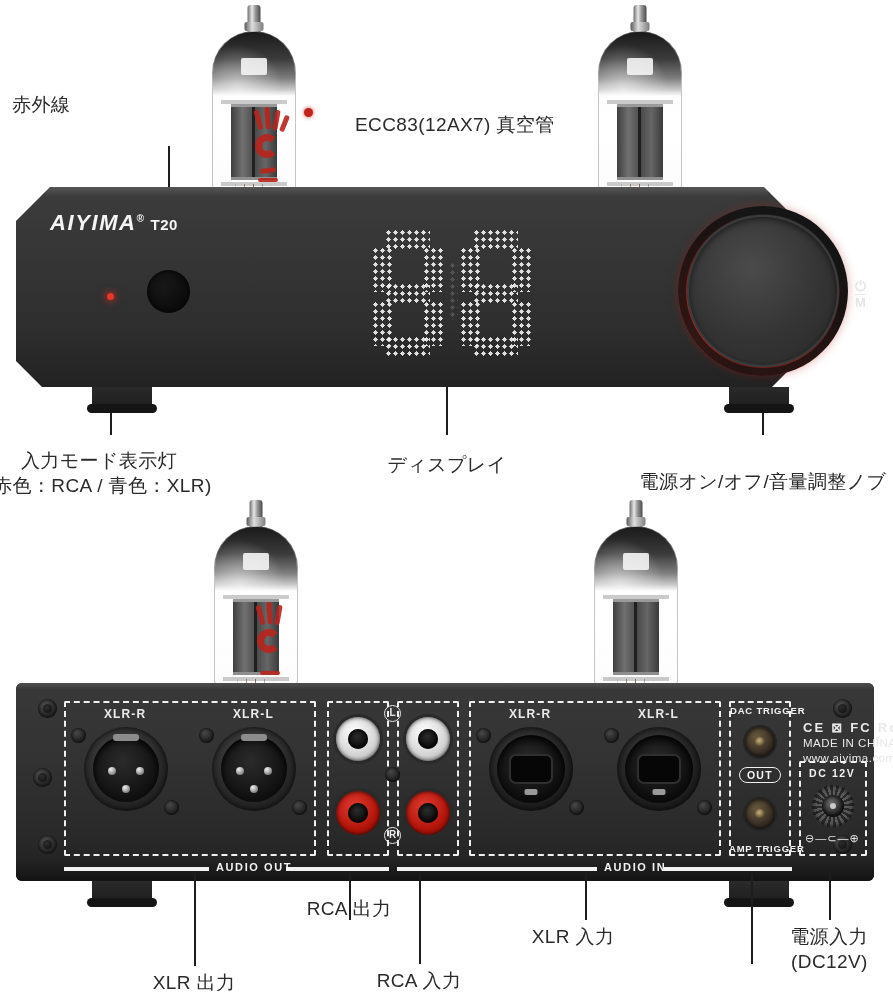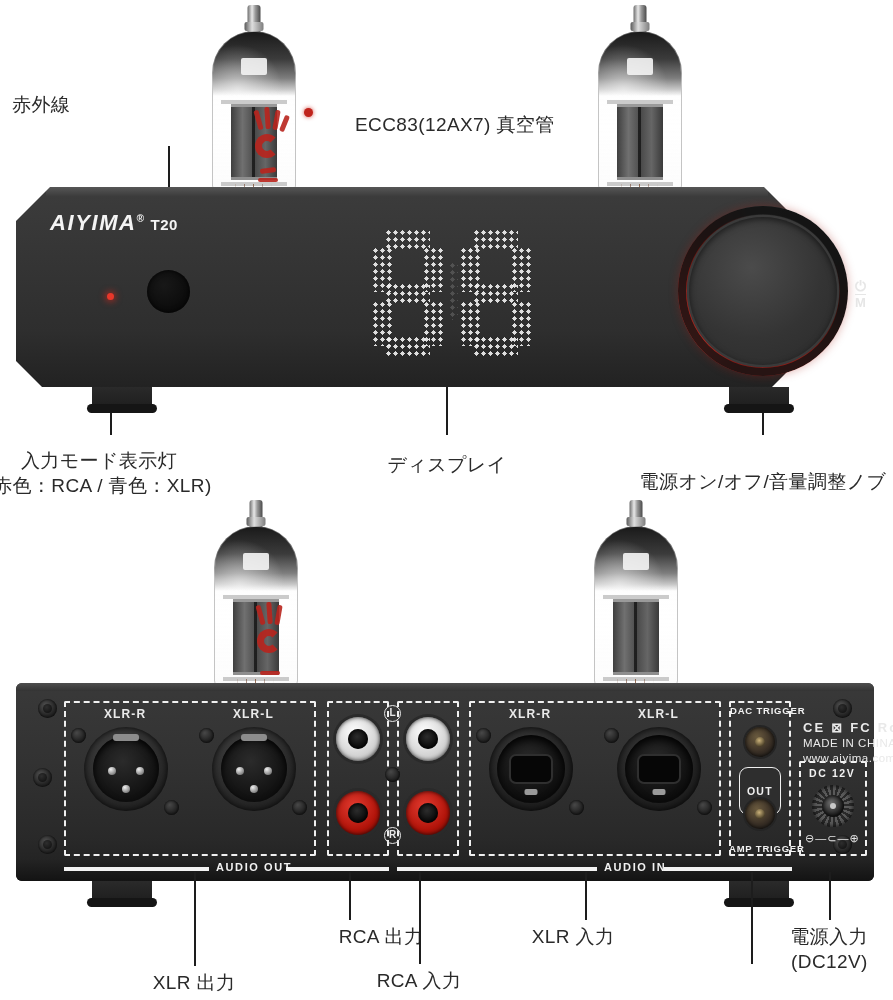--- a/index.html
+++ b/index.html
@@ -486,21 +486,21 @@
   }
   .cert.marks { font-size: 13px; font-weight: bold; letter-spacing: 2.2px; }
   .outbadge {
     position: absolute;
     color: #f0f0f0;
     font-size: 10.5px;
     font-weight: bold;
     letter-spacing: 1.2px;
     border: 1.6px solid #f0f0f0;
     border-radius: 9px;
-    padding: 17px 7px;
+    padding: 1px 7px;
     background: #2e2e2e;
   }
   .bracket {
     position: absolute;
     height: 4px;
     background: #f2f2f2;
   }
 </style>
 </head>
 <body>
@@ -730,21 +730,21 @@
     </div>
   </div>
 
   <div class="foot" style="left:92px; top:881px; width:60px;"></div>
   <div class="foot" style="left:729px; top:881px; width:60px;"></div>
 
   <div class="lead v" style="left:194px; top:872px; height:94px;"></div>
   <div class="ann center" style="left:194px; top:970px;">XLR 出力</div>
 
   <div class="lead v" style="left:349px; top:872px; height:48px;"></div>
-  <div class="ann center" style="left:349px; top:924px;margin-left:32px;">RCA 出力</div>
+  <div class="ann center" style="left:349px; top:896px;">RCA 出力</div>
 
   <div class="lead v" style="left:419px; top:872px; height:92px;"></div>
   <div class="ann center" style="left:419px; top:968px;">RCA 入力</div>
 
   <div class="lead v" style="left:585px; top:872px; height:48px;"></div>
   <div class="ann center" style="left:573px; top:924px;">XLR 入力</div>
 
   <div class="lead v" style="left:751px; top:872px; height:92px;"></div>
 
   <div class="lead v" style="left:829px; top:872px; height:48px;"></div>

